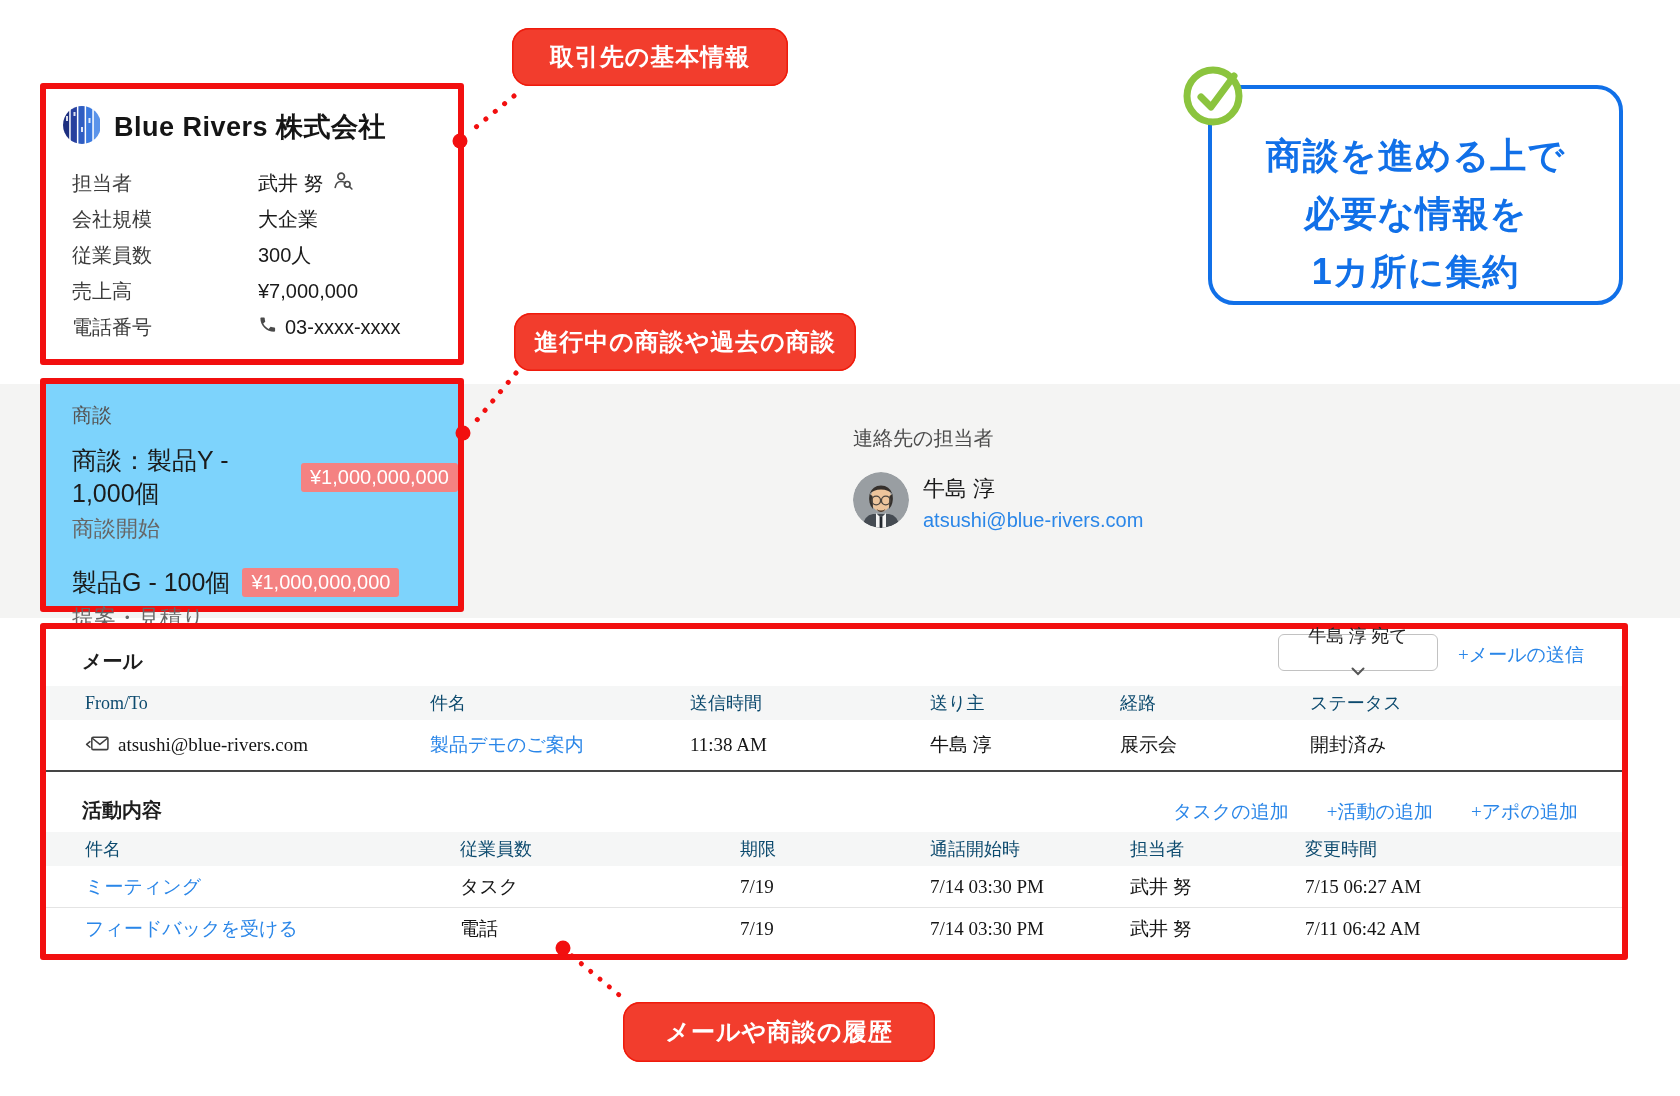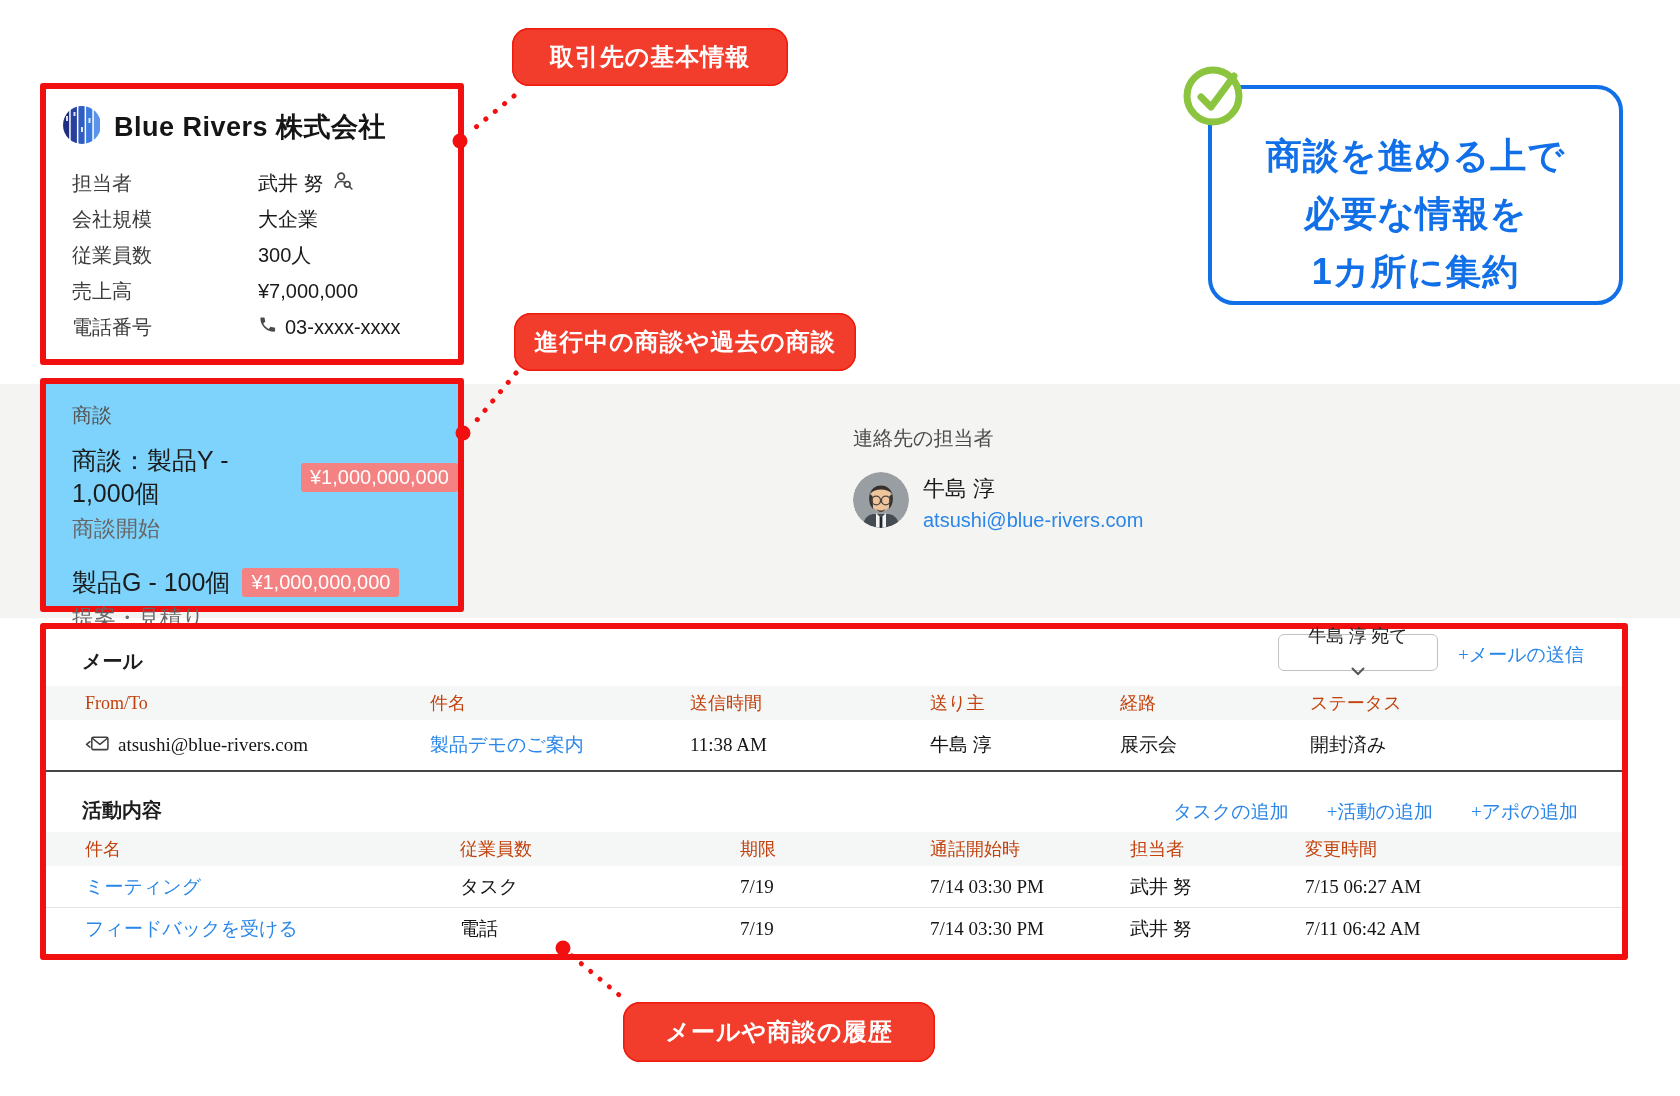--- a/index.html
+++ b/index.html
@@ -34,21 +34,21 @@
 
   .dropdown { left:1232px; top:5px; width:160px; height:37px; border:1.5px solid #c2c2c2; border-radius:6px;
               background:#fff; display:flex; align-items:center; justify-content:center; gap:12px;
               font-size:18px; color:#222; cursor:pointer;flex-direction:column; }
   .send-link { left:1412px; top:13px; }
   .blue-link { color:#2a86e8; font-size:19px; text-decoration:none; cursor:pointer; white-space:nowrap; }
 
   .mgrid, .agrid { left:0; width:1576px; display:grid; align-items:center; }
   .mgrid { padding-left:39px; grid-template-columns:345px 260px 240px 190px 190px 1fr; }
   .agrid { padding-left:39px; grid-template-columns:375px 280px 190px 200px 175px 1fr; }
-  .thead { background:#f5f6f6; height:34px; font-size:18px; color:#c2410c; }
+  .thead { background:#f5f6f6; height:34px; font-size:18px; color:#0c4a6e; }
   .mail-thead { top:57px; }
   .mail-trow  { top:91px; height:52px; font-size:19px; color:#151515; border-bottom:2px solid #454545; }
   .act-thead  { top:203px; }
   .act-row1   { top:237px; height:42px; font-size:19px; color:#151515; border-bottom:1.5px solid #e4e4e4; }
   .act-row2   { top:279px; height:42px; font-size:19px; color:#151515; }
   .cell-flex { display:flex; align-items:center; gap:8px; }
   .act-links { top:170px; right:44px; display:flex; gap:38px; }
 
   
   .contact { position:absolute; left:853px; top:425px; }

